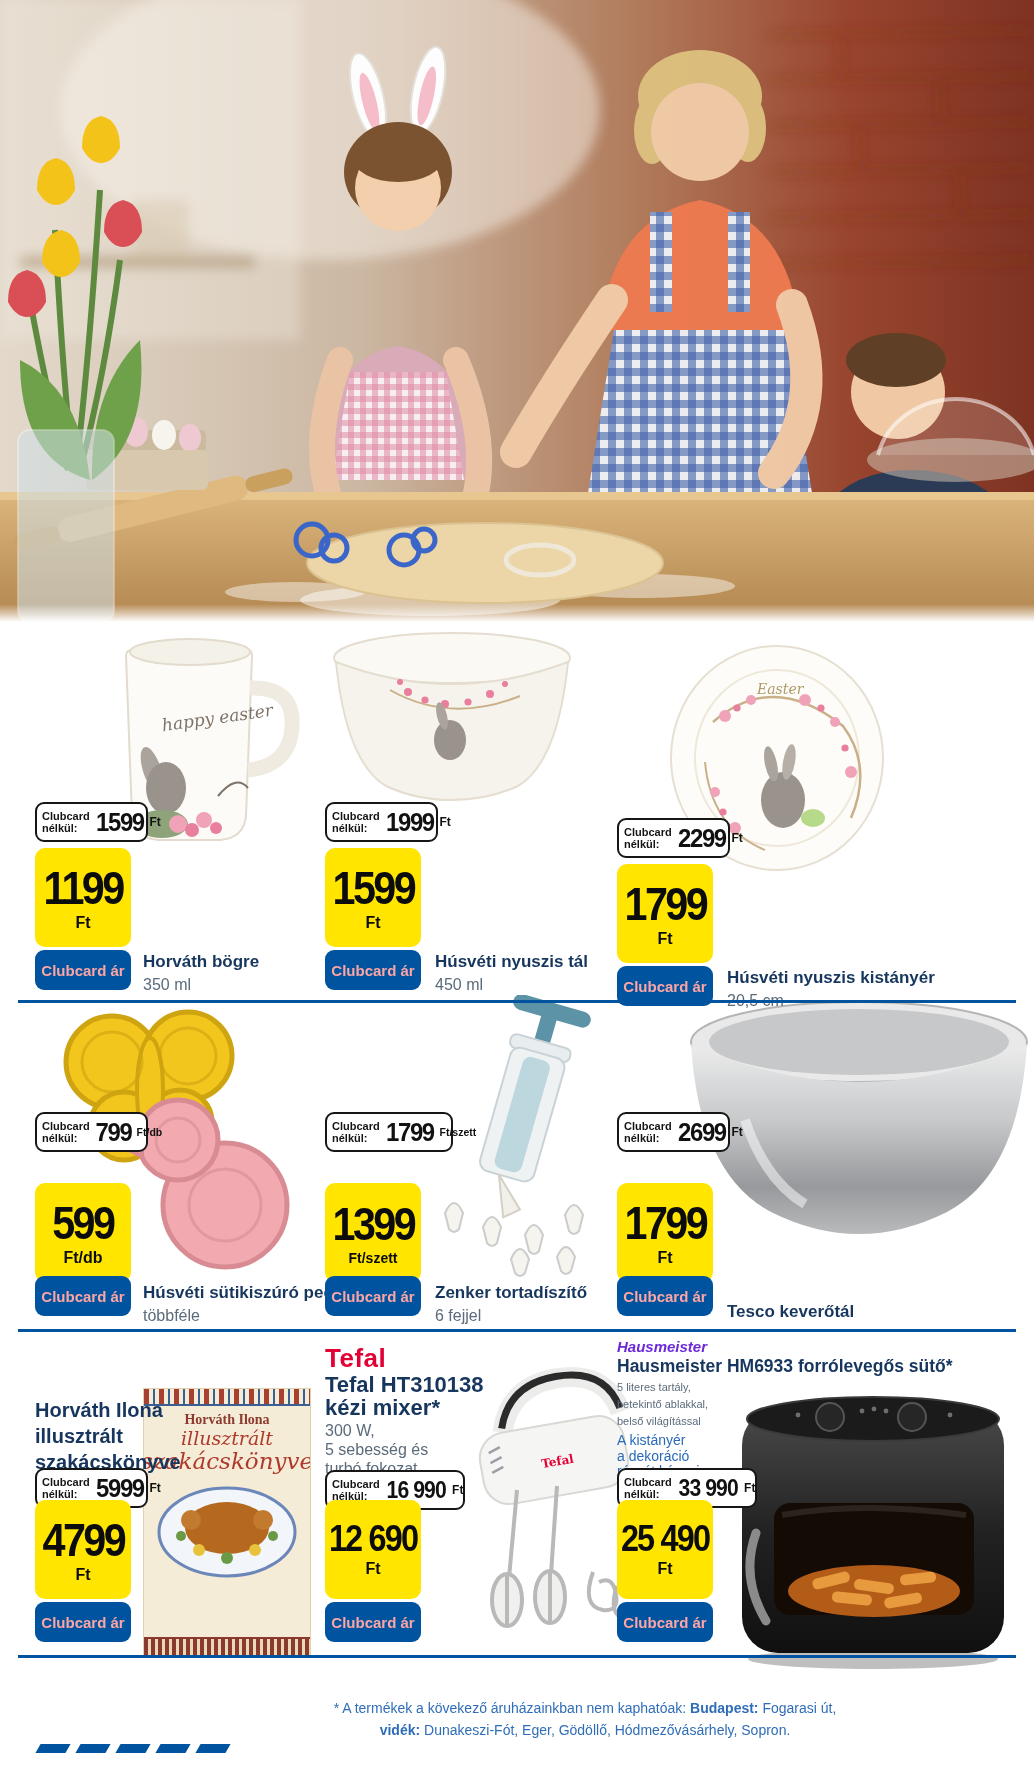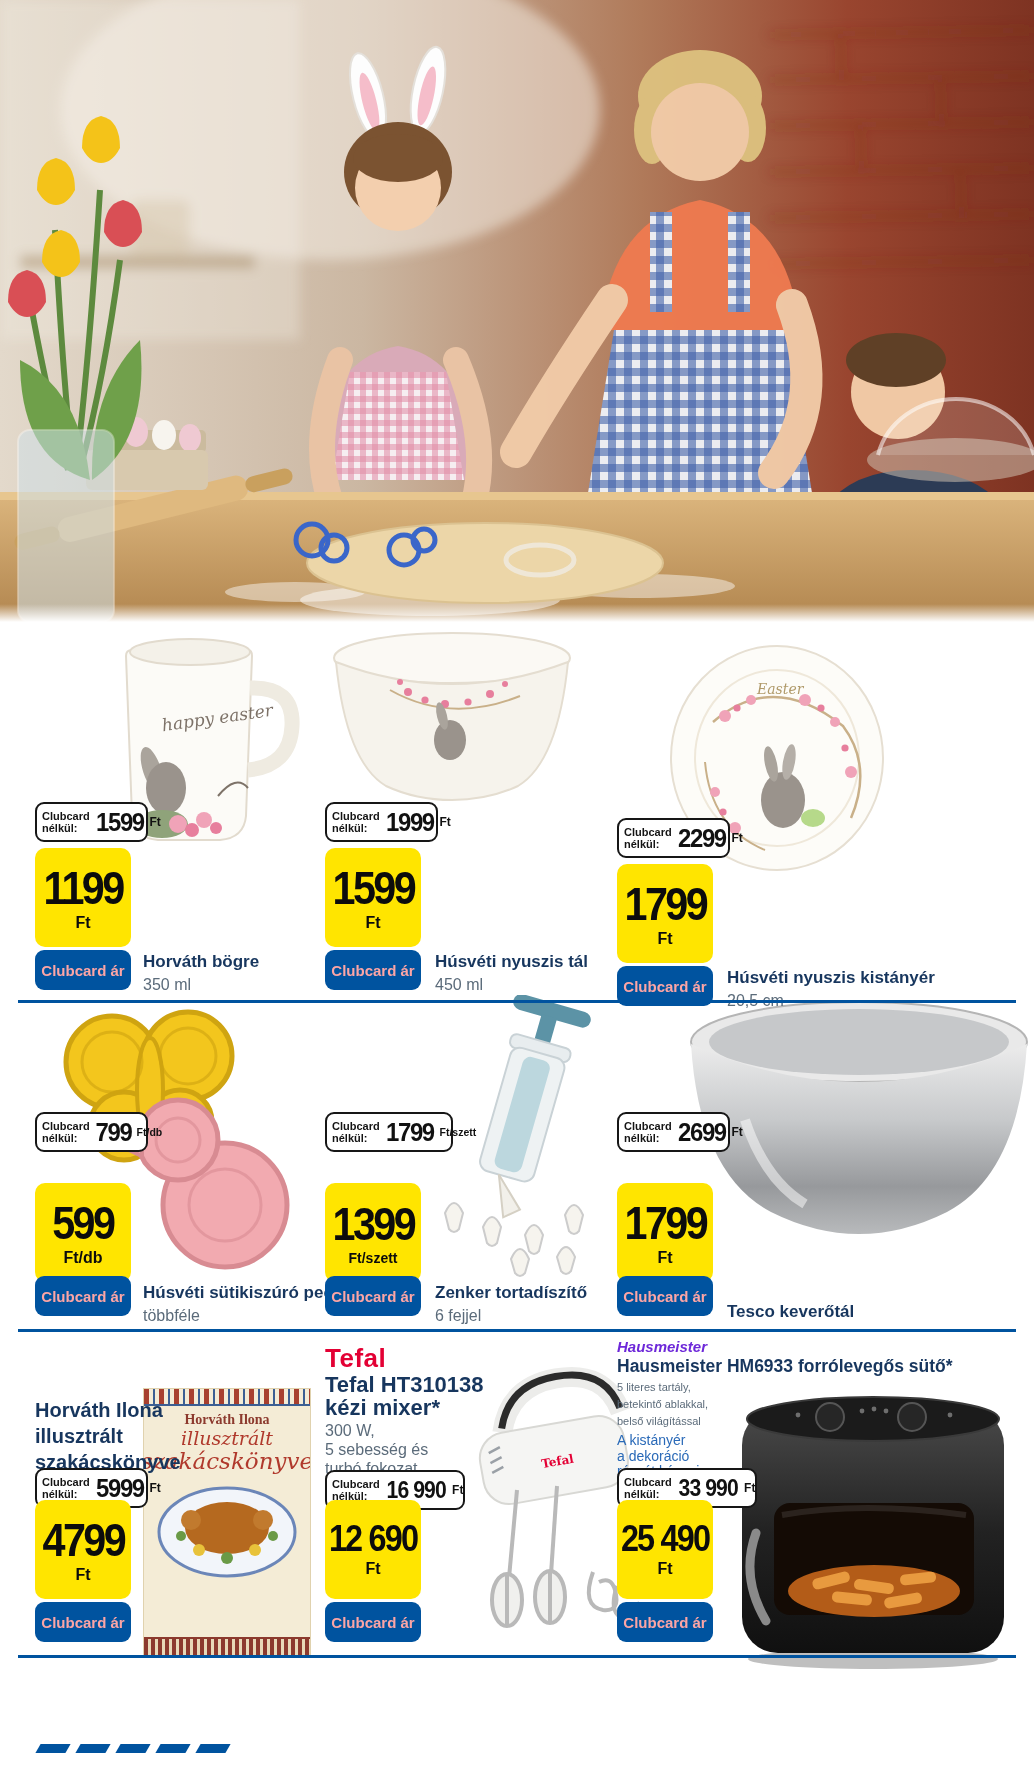--- a/index.html
+++ b/index.html
@@ -588,14 +588,18 @@
 
   <div class="divider" style="top:1655px"></div>
 
   <div class="dashes">
     <span class="dash"></span>
     <span class="dash"></span>
     <span class="dash"></span>
     <span class="dash"></span>
     <span class="dash"></span>
   </div>
+  <div class="disclaimer">
+    <span>* A termékek a kövekező áruházainkban nem kaphatóak: </span><b>Budapest:</b><span> Fogarasi út,</span><br>
+    <b>vidék:</b><span> Dunakeszi-Fót, Eger, Gödöllő, Hódmezővásárhely, Sopron.</span>
+  </div>
 
 </div>
 
 </body></html>

